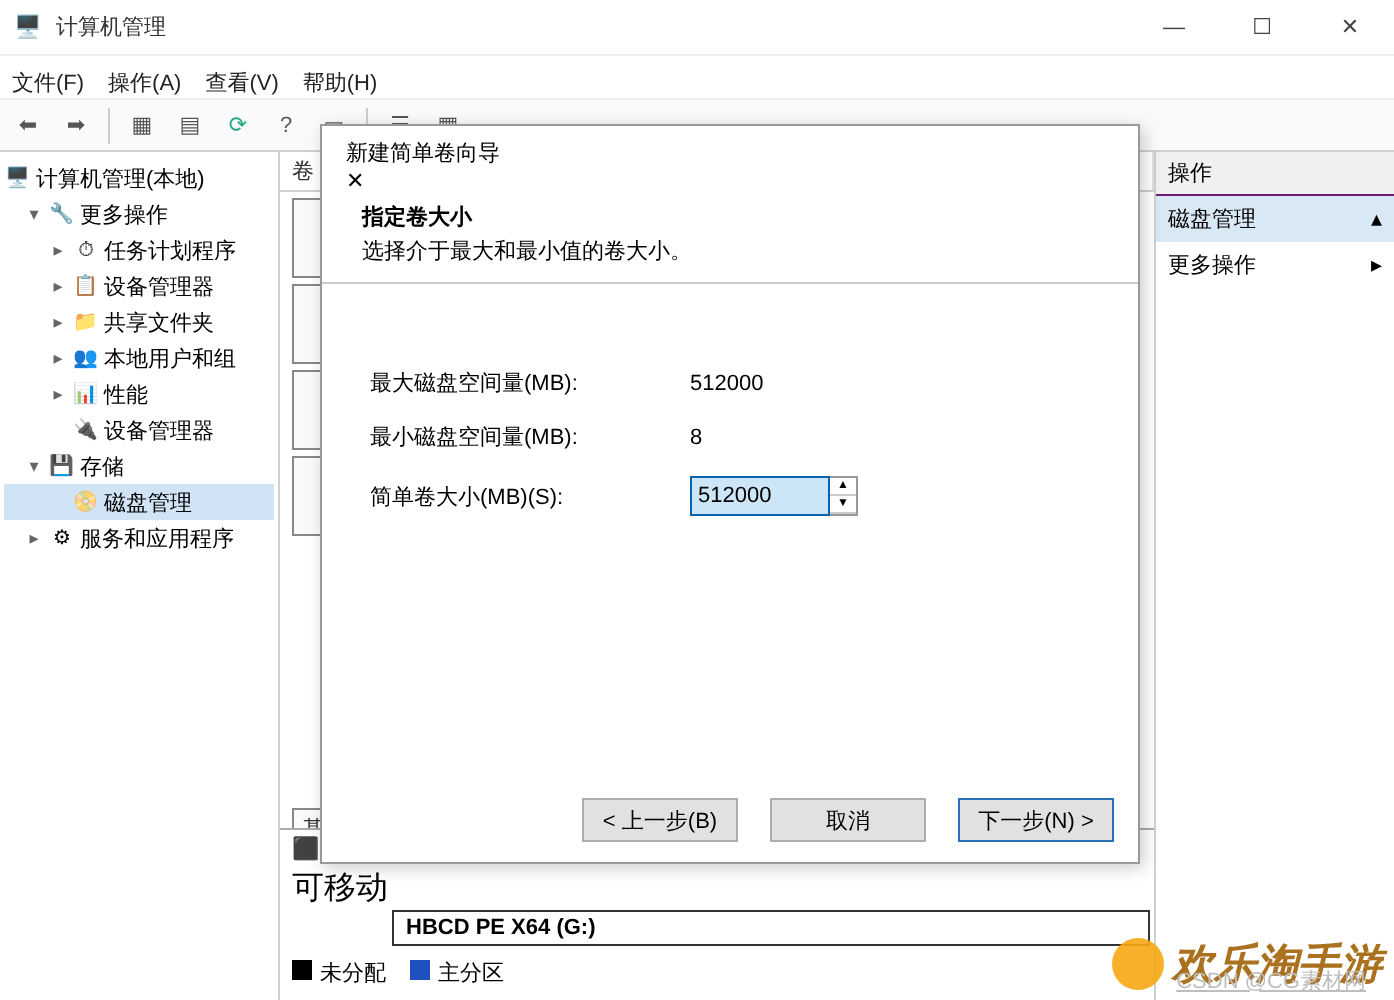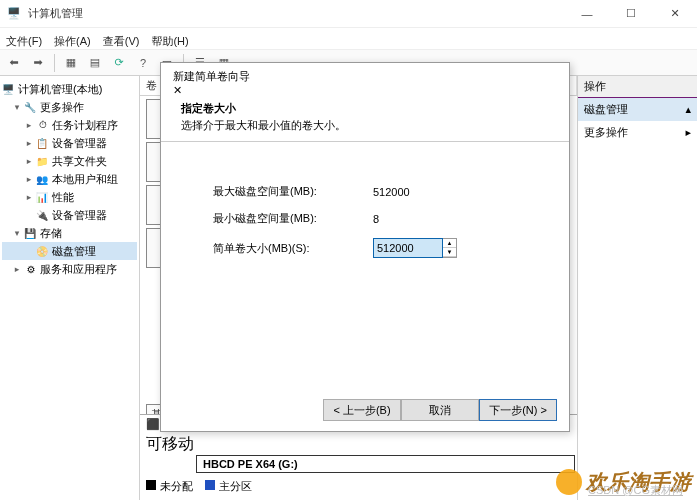--- a/index.html
+++ b/index.html
@@ -34,29 +34,29 @@
 .legend .sw { width:10px; height:10px; display:inline-block; margin-right:4px;}
 .actions { width: 120px; border-left: 1px solid #d0d0d0; background: #fff; }
 .actions .hdr { background: #f0f0f0; padding: 3px 6px; font-weight:normal; border-bottom:1px solid #701a75;}
 .actions .item { padding: 4px 6px; display:flex; align-items:center; justify-content:space-between;}
 .actions .item.sel { background: #d9e8f5; }
 .dialog { position: absolute; left: 160px; top: 62px; width: 410px; height: 370px; background: #fff; border: 1px solid #999; box-shadow: 2px 2px 8px rgba(0,0,0,.2); z-index: 10; }
 .dialog .dtitle { padding: 6px 8px 0 12px; display:flex; justify-content:space-between;flex-direction:column;}
 .dialog .dtitle .close { cursor:default;}
 .dialog .dhead { padding: 4px 20px 8px 20px; border-bottom:1px solid #ccc;}
 .dialog .dhead .h1 { font-weight:bold; margin-bottom:2px;}
-.dialog .dbody { padding: 30px 24px; margin-left: 28px; }
+.dialog .dbody { padding: 30px 24px; }
 .drow { display:flex; align-items:center; margin: 12px 0;}
 .drow .lbl { width: 160px;}
 .drow .val { }
 .spin { display:flex; align-items:center;}
 .spin input { width:70px; height:20px; border:1px solid #0a64ad; background:#cde6f7; color:#000; padding:1px 3px; font-size:11px;}
 .spin .arrows { width:14px; height:20px; border:1px solid #999; border-left:none; display:flex; flex-direction:column;}
 .spin .arrows div { flex:1; display:flex; align-items:center; justify-content:center; font-size:6px; border-bottom:1px solid #ccc;}
-.dialog .dfoot { position:absolute; bottom:10px; right:12px; display:flex; gap:0;}
+.dialog .dfoot { position:absolute; bottom:10px; right:12px; display:flex; gap:16px;}
 .dbtn { min-width:78px; height:22px; border:1px solid #adadad; background:#e1e1e1; display:flex; align-items:center; justify-content:center; padding:0 8px;}
 .dbtn.primary { outline:1px solid #2a6fb5; outline-offset:-1px;}
 .watermark { position:absolute; right:6px; bottom:4px; display:flex; align-items:center; gap:4px; opacity:.9; pointer-events:none;}
 .watermark .logo { width:26px; height:26px; border-radius:50%; background:#f7a813; position:relative;}
 .watermark .txt { font-size:21px; font-weight:bold; font-style:italic; color:#a16207;}
 .watermark .sub { position:absolute; right:8px; bottom:-2px; font-size:11px; color:#b8b8b8;text-decoration:underline;}
 </style>
 </head>
 <body>
 

